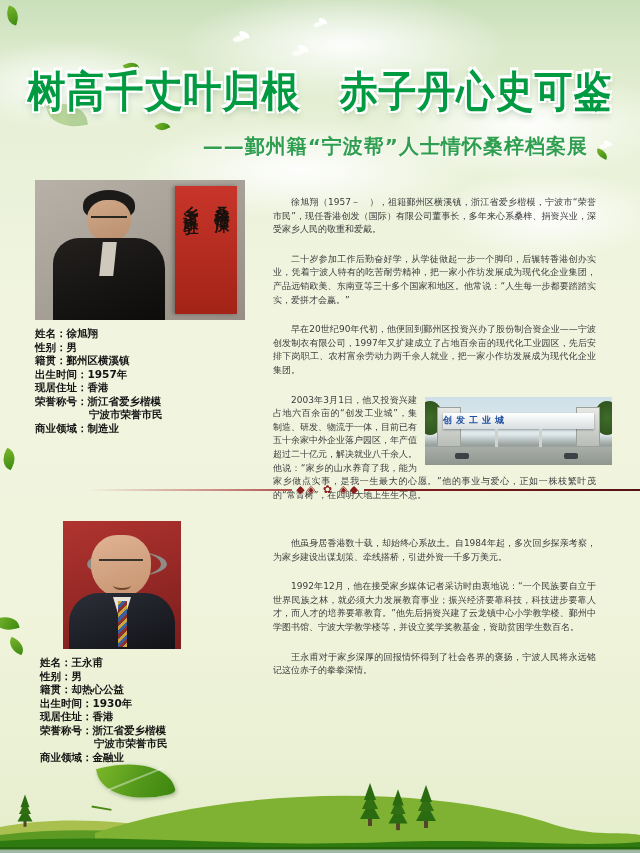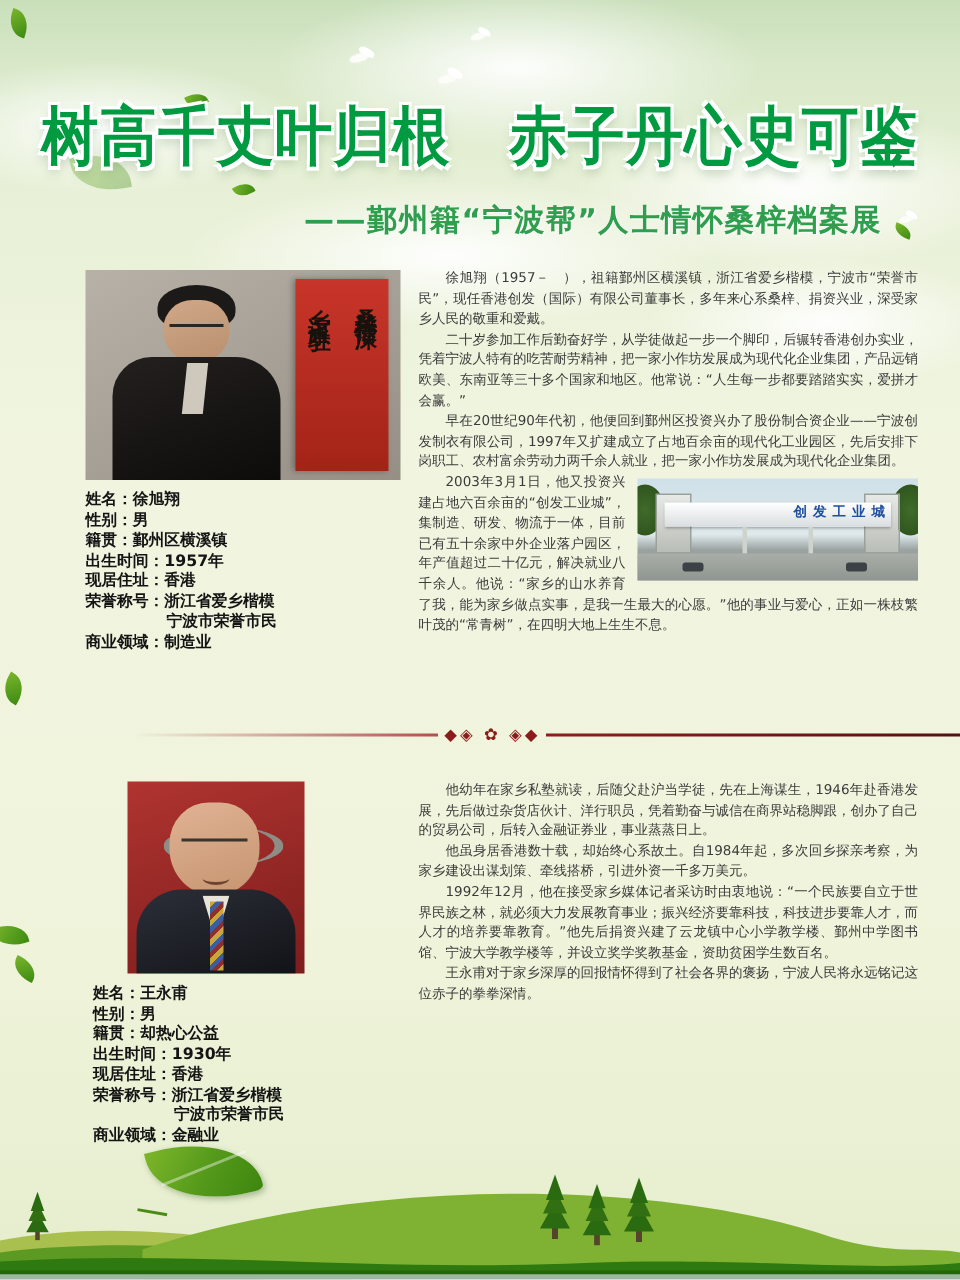--- a/index.html
+++ b/index.html
@@ -19,24 +19,24 @@
   .title{position:absolute;top:66px;left:0;width:100%;text-align:center;
     font-size:38px;font-weight:900;letter-spacing:1px;color:#009a40;
     text-shadow:-2px -2px 0 #fff,2px -2px 0 #fff,-2px 2px 0 #fff,2px 2px 0 #fff,0 4px 7px rgba(60,110,60,.35);
     transform:scaleY(1.12);}
   .subtitle{position:absolute;top:133px;right:52px;font-size:20px;font-weight:bold;color:#2f9e4e;
     text-shadow:1px 1px 0 #fff;letter-spacing:1px;}
   
   .section{position:absolute;left:35px;right:28px;display:flex;}
   .s1{top:180px;height:290px;}
   .s2{top:521px;height:250px;}
-  .leftcol{width:222px;flex:0 0 222px;margin-left:22px;}
+  .leftcol{width:222px;flex:0 0 222px;}
   .rightcol{flex:1;min-width:0;}
   .bio{font-size:9px;line-height:13.6px;color:#3b3b3b;text-align:justify;}
-  .bio p{margin:0;text-indent:2em;}
+  .bio p{margin:16px;text-indent:2em;}
   
   .photo1{position:relative;width:210px;height:140px;background:linear-gradient(150deg,#b7b1a8,#978f85);overflow:hidden;}
   .p1-hair{position:absolute;left:48px;top:10px;width:52px;height:30px;background:#1c1a18;border-radius:50% 50% 40% 40%;}
   .p1-face{position:absolute;left:52px;top:20px;width:44px;height:42px;background:linear-gradient(160deg,#d0a888,#b98f6e);border-radius:46% 46% 52% 52%;}
   .p1-glasses{position:absolute;left:56px;top:36px;width:36px;height:8px;border-top:2px solid #2a2722;}
   .p1-body{position:absolute;left:18px;top:58px;width:112px;height:82px;background:linear-gradient(160deg,#23201e,#0d0c0b);border-radius:26px 30px 0 0;}
   .p1-shirt{position:absolute;left:66px;top:62px;width:14px;height:34px;background:#cfc8bd;transform:skewX(-6deg);}
   .couplet{position:absolute;right:8px;top:6px;bottom:6px;width:62px;background:linear-gradient(180deg,#c8352a,#a32317);display:flex;justify-content:space-around;align-items:flex-start;padding-top:8px;box-shadow:-2px 0 4px rgba(0,0,0,.3);}
   .couplet span{writing-mode:vertical-rl;font-size:15px;font-weight:900;color:#17120d;letter-spacing:4px;}
   
@@ -47,21 +47,21 @@
   .p2-smile{position:absolute;left:50px;top:60px;width:18px;height:7px;border-bottom:2px solid #6d4430;border-radius:50%;}
   .p2-suit{position:absolute;left:6px;top:72px;width:106px;height:56px;background:linear-gradient(160deg,#2c2f38,#121318);border-radius:30px 30px 0 0;}
   .p2-shirt{position:absolute;left:50px;top:76px;width:18px;height:30px;background:#e8e4da;clip-path:polygon(0 0,100% 0,50% 100%);}
   .p2-tie{position:absolute;left:55px;top:80px;width:9px;height:46px;background:repeating-linear-gradient(135deg,#caa63a 0 3px,#3a5f9e 3px 6px,#8c2f2f 6px 9px);}
   
   .info{margin-top:7px;font-size:10.5px;line-height:13.5px;color:#141414;font-weight:700;}
   .info .row{display:flex;}
   .info .cont{padding-left:54px;}
   
   .indphoto{position:relative;float:right;width:187px;height:68px;margin:3px 0 2px 8px;background:linear-gradient(180deg,#cfe0e8 0%,#dfe9ec 55%,#9aa3a0 70%,#8b948f 100%);overflow:hidden;}
-  .ind-beam{position:absolute;left:18px;top:16px;right:18px;height:16px;background:linear-gradient(180deg,#ffffff,#d9dee0);display:flex;align-items:center;justify-content:flex-end;box-shadow:0 1px 2px rgba(0,0,0,.35);}
+  .ind-beam{position:absolute;left:18px;top:16px;right:18px;height:16px;background:linear-gradient(180deg,#ffffff,#d9dee0);display:flex;align-items:center;justify-content:flex-start;box-shadow:0 1px 2px rgba(0,0,0,.35);font-family:Liberation Serif, serif;}
   .ind-beam span{font-size:9px;font-weight:900;color:#1f4fa0;letter-spacing:4px;}
   .ind-towerL,.ind-towerR{position:absolute;top:10px;width:22px;height:38px;background:linear-gradient(180deg,#e7e9e6,#b9bdb7);border:1px solid #9aa09a;}
   .ind-towerL{left:12px;} .ind-towerR{right:12px;}
   .ind-pillar{position:absolute;top:32px;width:3px;height:18px;background:#cfd3cd;}
   .ind-treeL,.ind-treeR{position:absolute;top:4px;width:26px;height:34px;background:radial-gradient(ellipse at center,#3f6b2a,#2a4d1a);border-radius:50%;}
   .ind-treeL{left:-8px;} .ind-treeR{right:-8px;}
   .ind-road{position:absolute;left:0;right:0;bottom:0;height:18px;background:linear-gradient(180deg,#a9aFA8,#8f968f);}
   .ind-car{position:absolute;bottom:6px;width:14px;height:6px;background:#3c4146;border-radius:2px;}
   
   .divider{position:absolute;top:483px;left:0;width:100%;height:14px;display:flex;align-items:center;}
@@ -219,21 +219,20 @@
         <div class="row cont">
             <span>宁波市荣誉市民</span>
           </div>
         <div class="row">
             <span>商业领域：</span>
             <span>金融业</span>
           </div>
       </div>
     </div>
     <div class="rightcol bio">
-      <p>他幼年在家乡私塾就读，后随父赴沪当学徒，先在上海谋生，1946年赴香港发展，先后做过杂货店伙计、洋行职员，凭着勤奋与诚信在商界站稳脚跟，创办了自己的贸易公司，后转入金融证券业，事业蒸蒸日上。</p>
       <p>他虽身居香港数十载，却始终心系故土。自1984年起，多次回乡探亲考察，为家乡建设出谋划策、牵线搭桥，引进外资一千多万美元。</p>
       <p>1992年12月，他在接受家乡媒体记者采访时由衷地说：“一个民族要自立于世界民族之林，就必须大力发展教育事业；振兴经济要靠科技，科技进步要靠人才，而人才的培养要靠教育。”他先后捐资兴建了云龙镇中心小学教学楼、鄞州中学图书馆、宁波大学教学楼等，并设立奖学奖教基金，资助贫困学生数百名。</p>
       <p>王永甫对于家乡深厚的回报情怀得到了社会各界的褒扬，宁波人民将永远铭记这位赤子的拳拳深情。</p>
     </div>
   </div>
 
   <svg class="scenery" viewBox="0 0 640 100" xmlns="http://www.w3.org/2000/svg">
     <defs>
       <g id="treedef">
         <rect x="-2" y="28" width="4" height="9" fill="#54452a"></rect>

